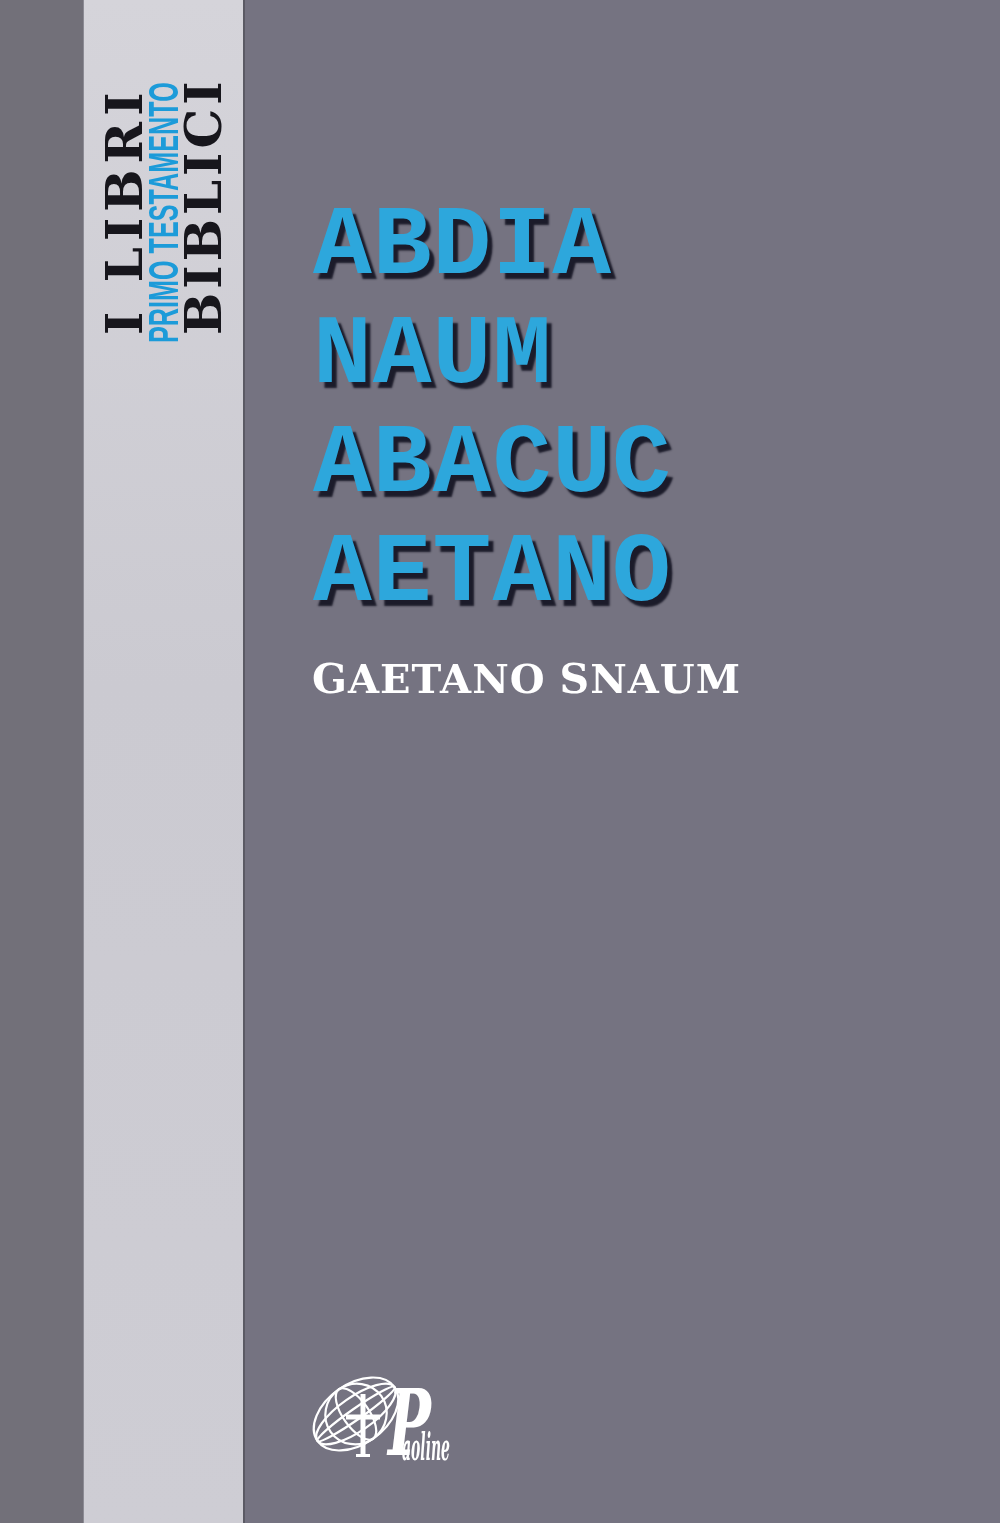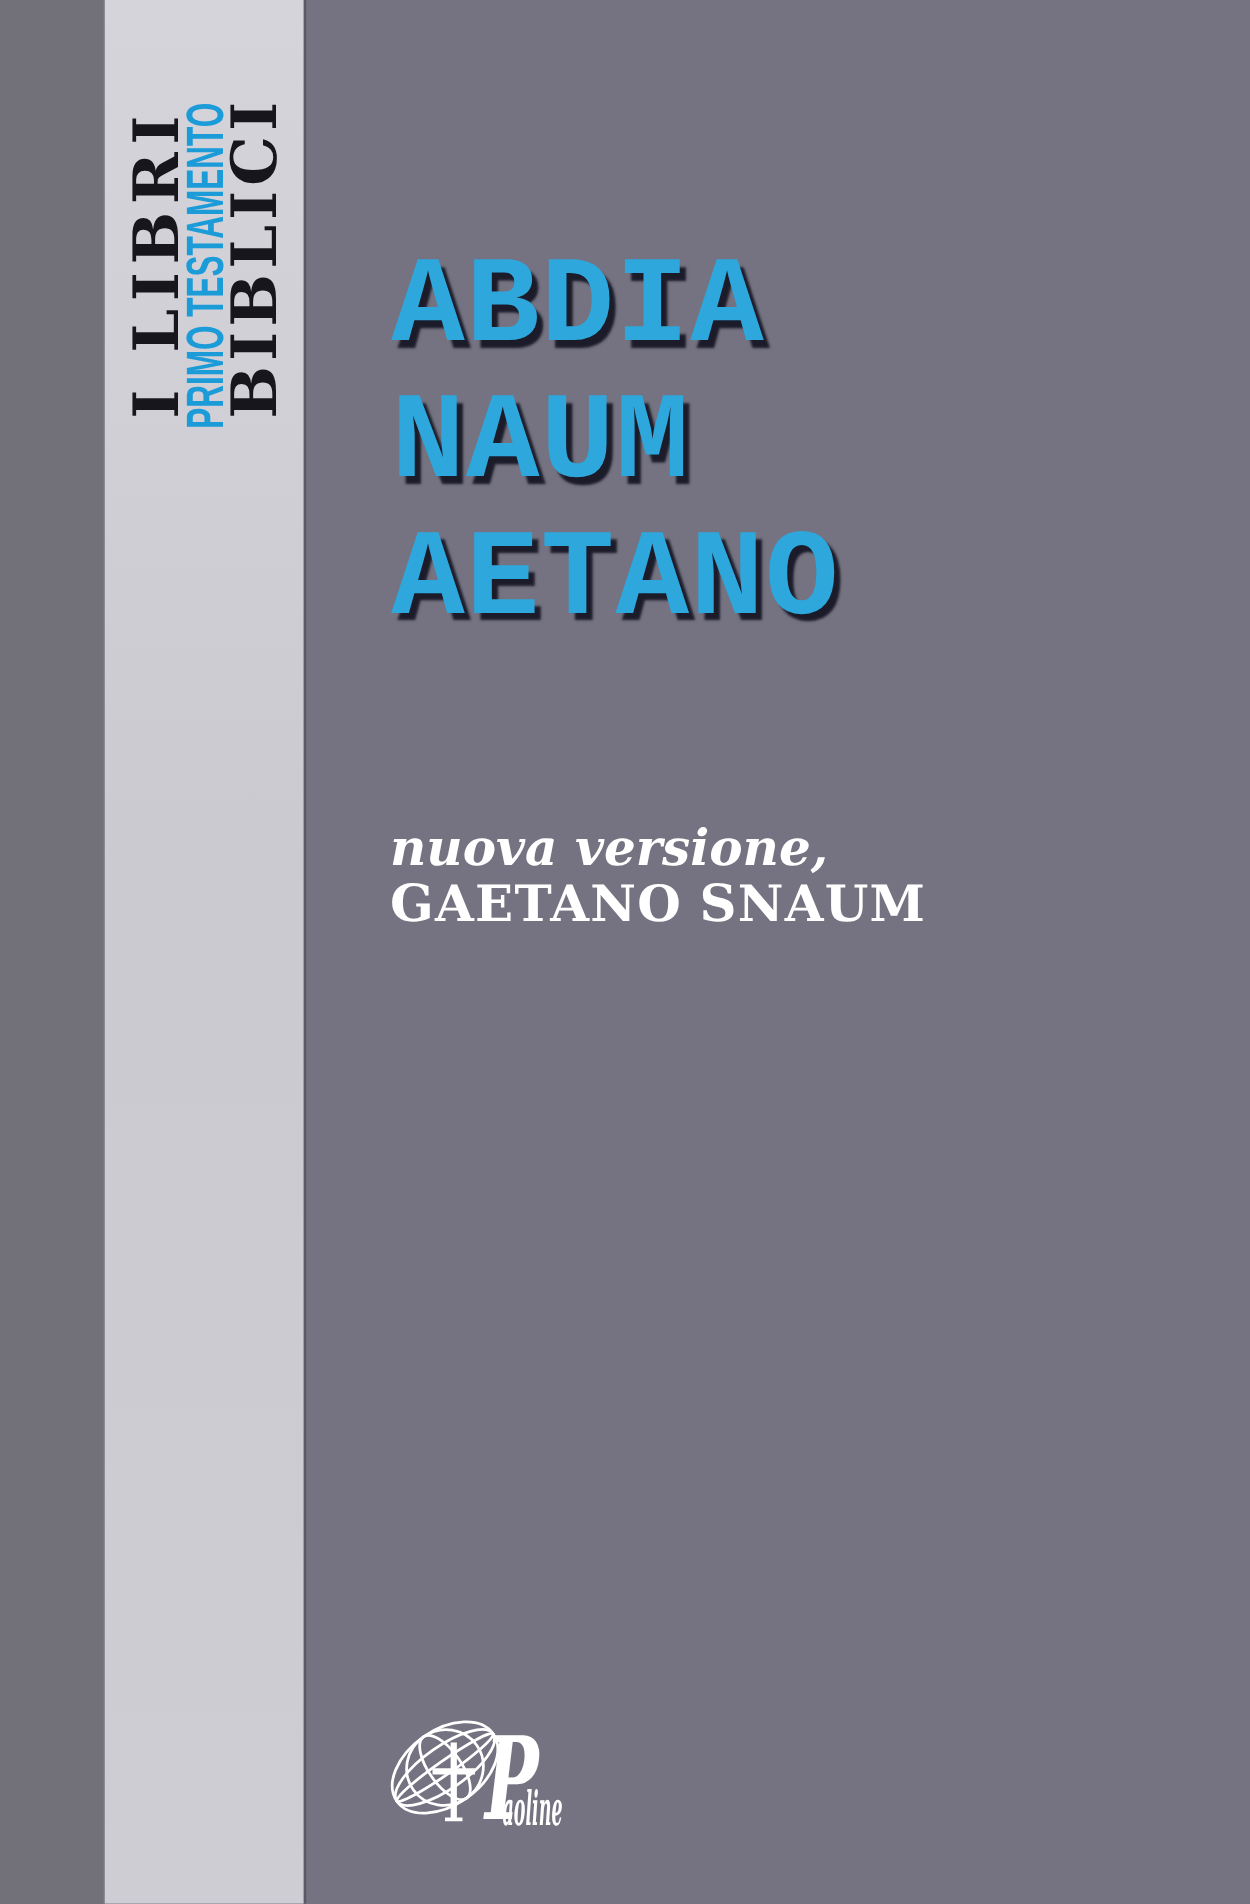--- a/index.html
+++ b/index.html
@@ -84,25 +84,25 @@
     <div class="series-line2">
       <span>PRIMO TESTAMENTO</span>
     </div>
     <div class="series-serif series-line3">BIBLICI</div>
   </div>
 </div>
 
 <div class="title">
   <div>ABDIA</div>
   <div>NAUM</div>
+  <div>ABACUC</div>
   <div>AETANO</div>
 </div>
 
 <div class="subtitle">
-  <div class="it">nuova versione,</div>
   <div class="author"><span class="big">G</span><span class="small">AETANO</span><span class="wordgap"></span><span class="big">S</span><span class="small">NAUM</span></div>
 </div>
 
 <svg class="logo" viewBox="0 0 160 112" xmlns="http://www.w3.org/2000/svg">
   <g stroke="#FFFFFF" fill="none" stroke-width="2.2" transform="rotate(-35 50 54)">
     <ellipse cx="50" cy="54" rx="47" ry="30"></ellipse>
     <ellipse cx="50" cy="54" rx="47" ry="17"></ellipse>
     <ellipse cx="50" cy="54" rx="47" ry="5.5"></ellipse>
     <ellipse cx="50" cy="54" rx="31" ry="30"></ellipse>
     <ellipse cx="50" cy="54" rx="13" ry="30"></ellipse>

